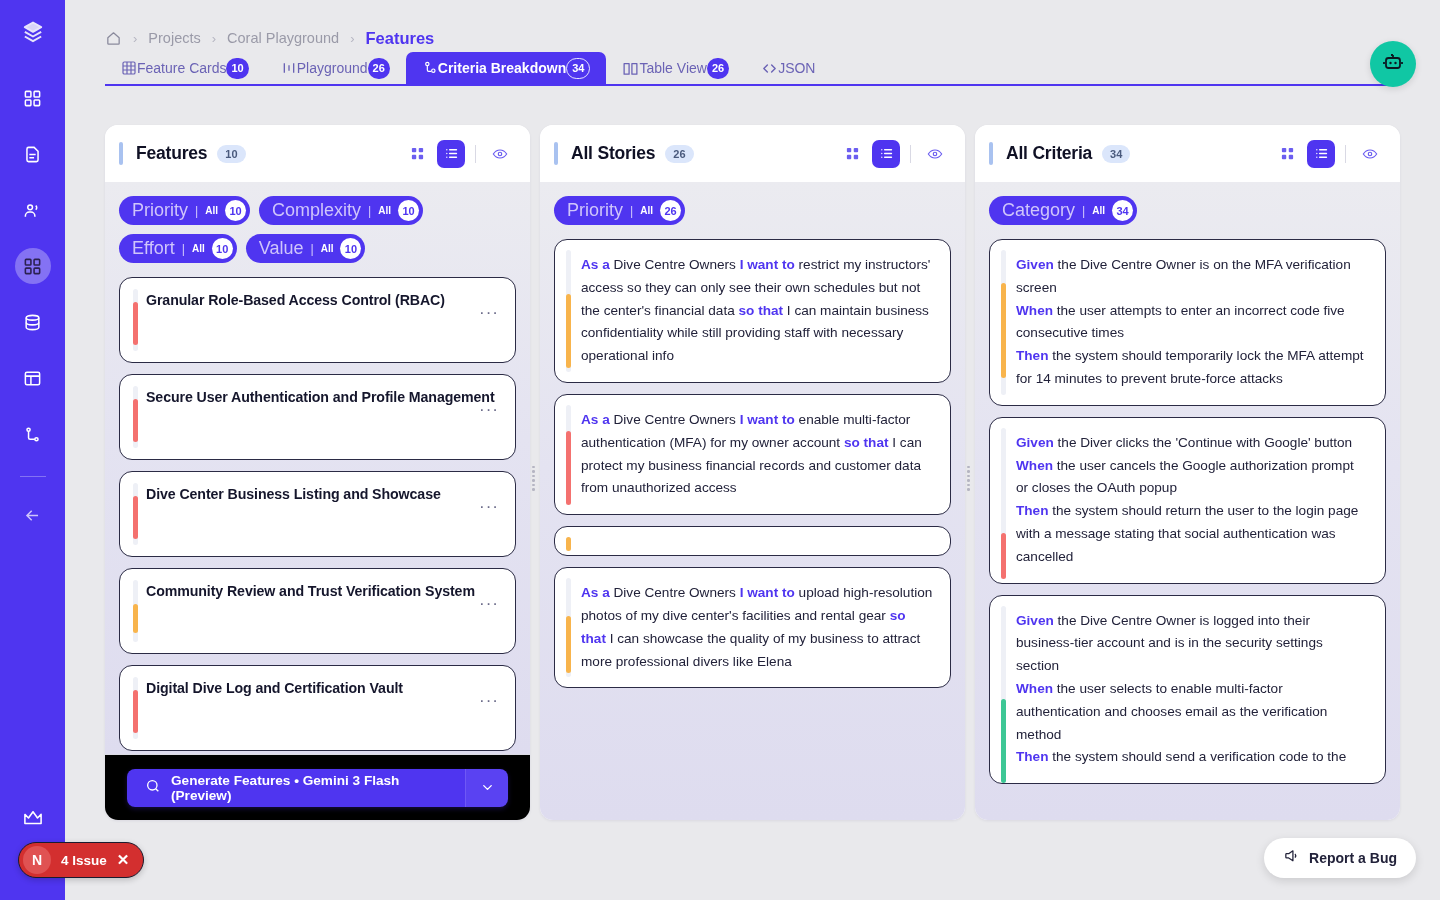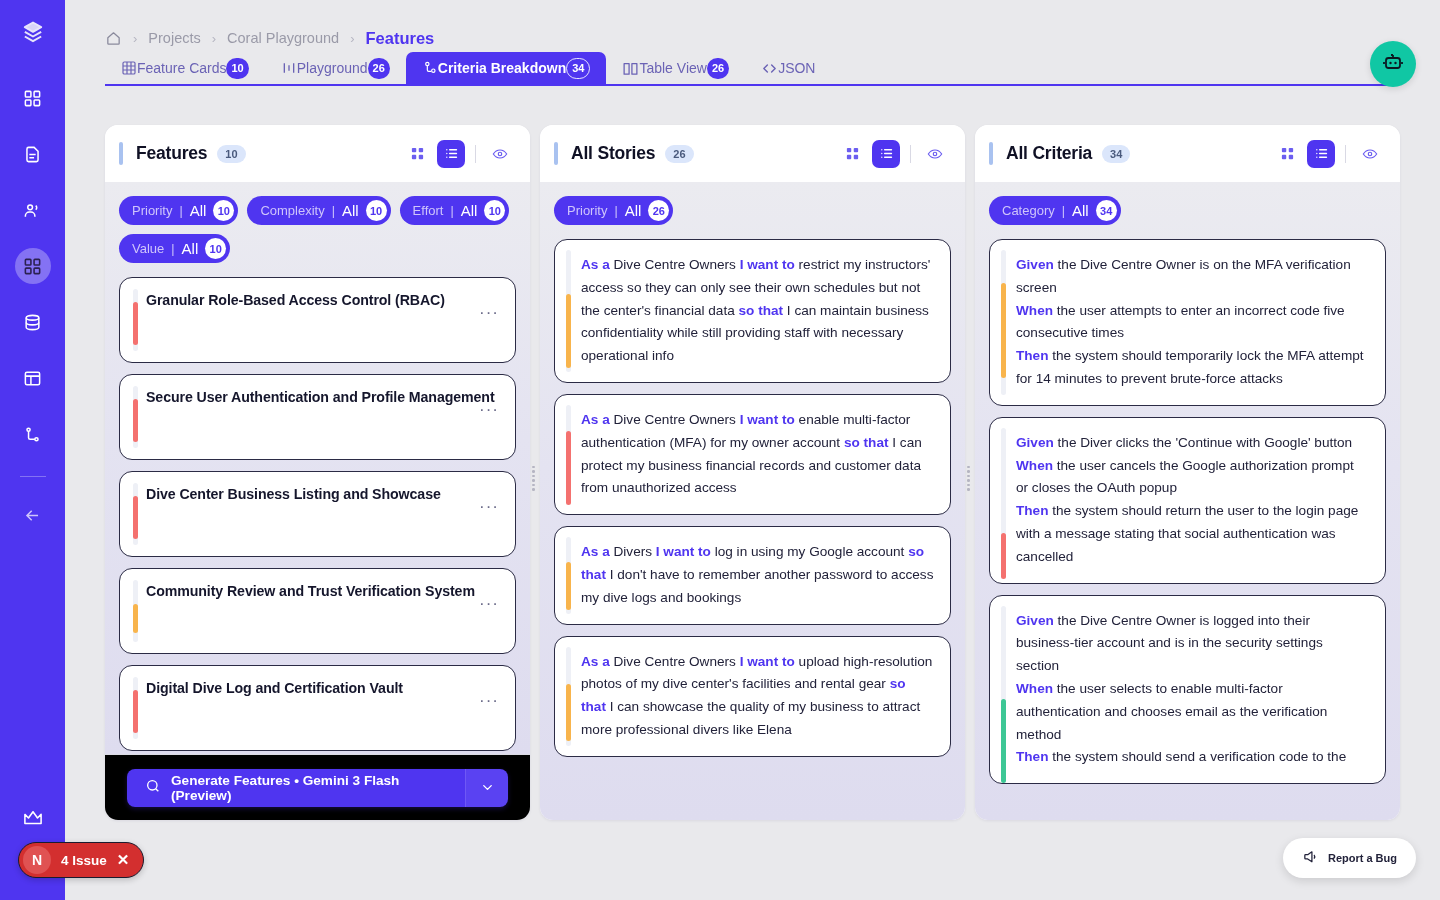--- a/index.html
+++ b/index.html
@@ -118,23 +118,23 @@
     flex: 1; background: linear-gradient(180deg,#ebebf0 0%, #e4e3f1 45%, #dedcef 100%);
     padding: 14px 14px 0 14px; overflow: hidden; position: relative;
   }
   .filters { display: flex; flex-wrap: wrap; gap: 9px; margin-bottom: 14px; }
   .pill {
     display: inline-flex; align-items: center; gap: 7px;
     background: #4f35f0; color: #fff; border-radius: 16px;
     height: 29px; padding: 0 4px 0 13px; cursor: pointer;
     font-size: 12.5px;
   }
-  .pill .lbl { color: #cfc5fb; font-size: 13px; }
+  .pill .lbl { color: #cfc5fb; font-size: 18px; }
   .pill .bar { color: #cfc5fb; }
-  .pill .val { font-weight: 400; font-size: 15px; }
+  .pill .val { font-weight: 700; font-size: 10px; }
   .pill .num {
     display:inline-flex;align-items:center;justify-content:center;
     width: 21px; height: 21px; border-radius: 11px;
     background: #fff; color: #4f35f0; font-size: 11px; font-weight: 700;
   }
 
   .cards { display: flex; flex-direction: column; gap: 11px; }
 
   
   .fcard {
@@ -191,21 +191,21 @@
     width: 28px; height: 28px; border-radius: 14px; background: #e05252;
     display: flex; align-items: center; justify-content: center;
     font-size: 14px; font-weight: 700; color: #fff;
   }
   .issue-close { cursor: pointer; font-size: 15px; }
 
   .report-btn {
     position: absolute; right: 24px; bottom: 22px;
     height: 40px; background: #fff; border-radius: 20px;
     display: flex; align-items: center; gap: 9px; padding: 0 19px;
-    font-size: 11px; font-weight: 600; color: #22223a; cursor: pointer;
+    font-size: 14px; font-weight: 600; color: #22223a; cursor: pointer;
     box-shadow: 0 3px 10px rgba(0,0,0,.13); z-index: 40;
   }
 </style>
 </head>
 <body>
 
 <div class="sidebar">
   <div class="sb-logo">
     <svg width="28" height="28" viewBox="0 0 24 24" fill="none" stroke="#e7e4fb" stroke-width="1.7" stroke-linejoin="round">
       <path d="M12 3l7 4-7 4-7-4 7-4z" fill="#d8d3f8"></path>
@@ -507,21 +507,20 @@
               <p><span class="kw">As a </span><span>Dive Centre Owners </span><span class="kw">I want to </span><span>restrict my instructors' access so they can only see their own schedules but not the center's financial data </span><span class="kw">so that </span><span>I can maintain business confidentiality while still providing staff with necessary operational info</span></p>
             </div>
             <div class="tcard">
               <div class="track"></div>
               <div class="fill" style="top:30%;height:62%;background:#f4716f"></div>
               <p><span class="kw">As a </span><span>Dive Centre Owners </span><span class="kw">I want to </span><span>enable multi-factor authentication (MFA) for my owner account </span><span class="kw">so that </span><span>I can protect my business financial records and customer data from unauthorized access</span></p>
             </div>
             <div class="tcard">
               <div class="track"></div>
               <div class="fill" style="top:36%;height:50%;background:#f8b44c"></div>
-              <p><span class="kw">As a </span><span>Divers </span><span class="kw">I want to </span><span>log in using my Google account </span><span class="kw">so that </span><span>I don't have to remember another password to access my dive logs and bookings</span></p>
             </div>
             <div class="tcard">
               <div class="track"></div>
               <div class="fill" style="top:40%;height:48%;background:#f8b44c"></div>
               <p><span class="kw">As a </span><span>Dive Centre Owners </span><span class="kw">I want to </span><span>upload high-resolution photos of my dive center's facilities and rental gear </span><span class="kw">so that </span><span>I can showcase the quality of my business to attract more professional divers like Elena</span></p>
             </div>
           </div>
       </div>
     </div>
 

